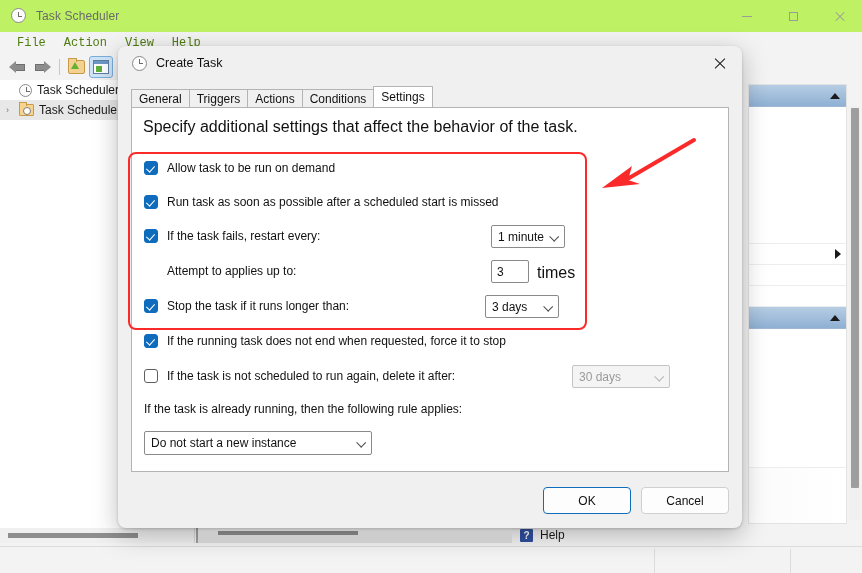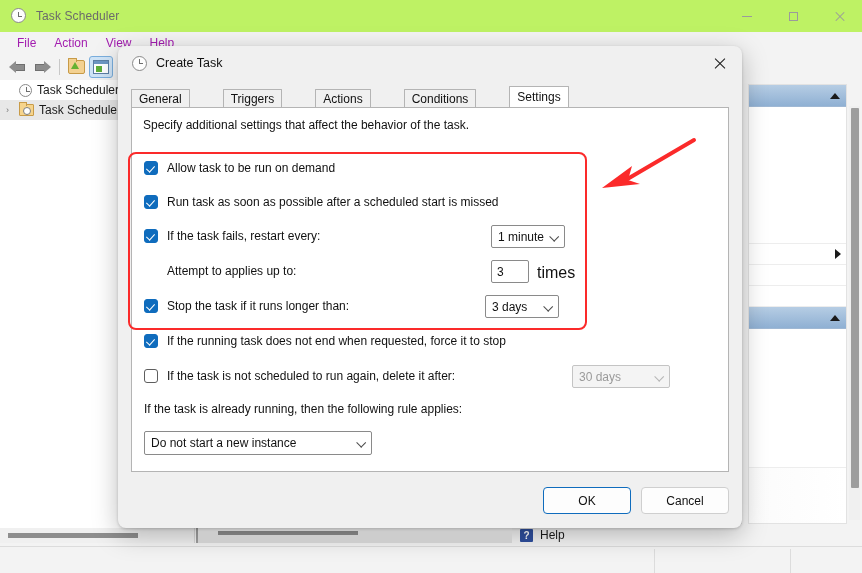--- a/index.html
+++ b/index.html
@@ -61,21 +61,21 @@
   }
   .win-btn .close-g::before { transform: rotate(45deg); }
   .win-btn .close-g::after  { transform: rotate(-45deg); }
 
   .menubar {
     position: absolute; left: 0; top: 32px; width: 862px; height: 22px;
     background: #f3f3f3; display: flex; align-items: center;
     padding-left: 8px;
   }
   .menu-item {
-    font-size: 12px; color: #a21caf; padding: 2px 9px;
+    font-size: 12px; color: #4d7c0f; padding: 2px 9px; font-family: Liberation Mono, monospace;
   }
 
   .toolbar {
     position: absolute; left: 0; top: 54px; width: 862px; height: 26px;
     background: #f3f3f3; display: flex; align-items: center; padding-left: 5px;
   }
   .tb-btn {
     width: 24px; height: 22px; display: flex; align-items: center;
     justify-content: center; margin-right: 1px; position: relative;
   }
@@ -258,39 +258,39 @@
   }
   .dlg-close .x::before, .dlg-close .x::after {
     content: ""; position: absolute; left: -1px; top: 5.5px;
     width: 14px; height: 1.1px; background: #1b1b1b;
   }
   .dlg-close .x::before { transform: rotate(45deg); }
   .dlg-close .x::after  { transform: rotate(-45deg); }
 
   .tabstrip {
     position: absolute; left: 13px; top: 41px; height: 20px;
-    display: flex; align-items: flex-end; gap: 34px;
+    display: flex; align-items: flex-end;
   }
   .tab {
     height: 18px; padding: 0 7px; font-size: 12px; color: #111;
     background: #f0f0f0; border: 1px solid #b4b4b4; border-bottom: none;
     display: flex; align-items: center; border-radius: 1px 1px 0 0;
     margin-right: -1px;
   }
   .tab.active {
     background: #ffffff; height: 21px; border-color: #b4b4b4;
     position: relative; z-index: 3;
   }
 
   .tab-body {
     position: absolute; left: 13px; top: 61px; width: 598px; height: 365px;
     background: #ffffff; border: 1px solid #b4b4b4;
   }
   .tab-desc {
-    position: absolute; left: 11px; top: 10px; font-size: 12px; color: #111;
+    position: absolute; left: 11px; top: 10px; font-size: 16px; color: #111;
   }
 
   .settings-area {
     position: absolute; left: 0; top: 40px; width: 598px;
   }
   .setting-row {
     position: absolute; left: 12px; height: 22px;
     display: flex; align-items: center;
   }
   .cb {

